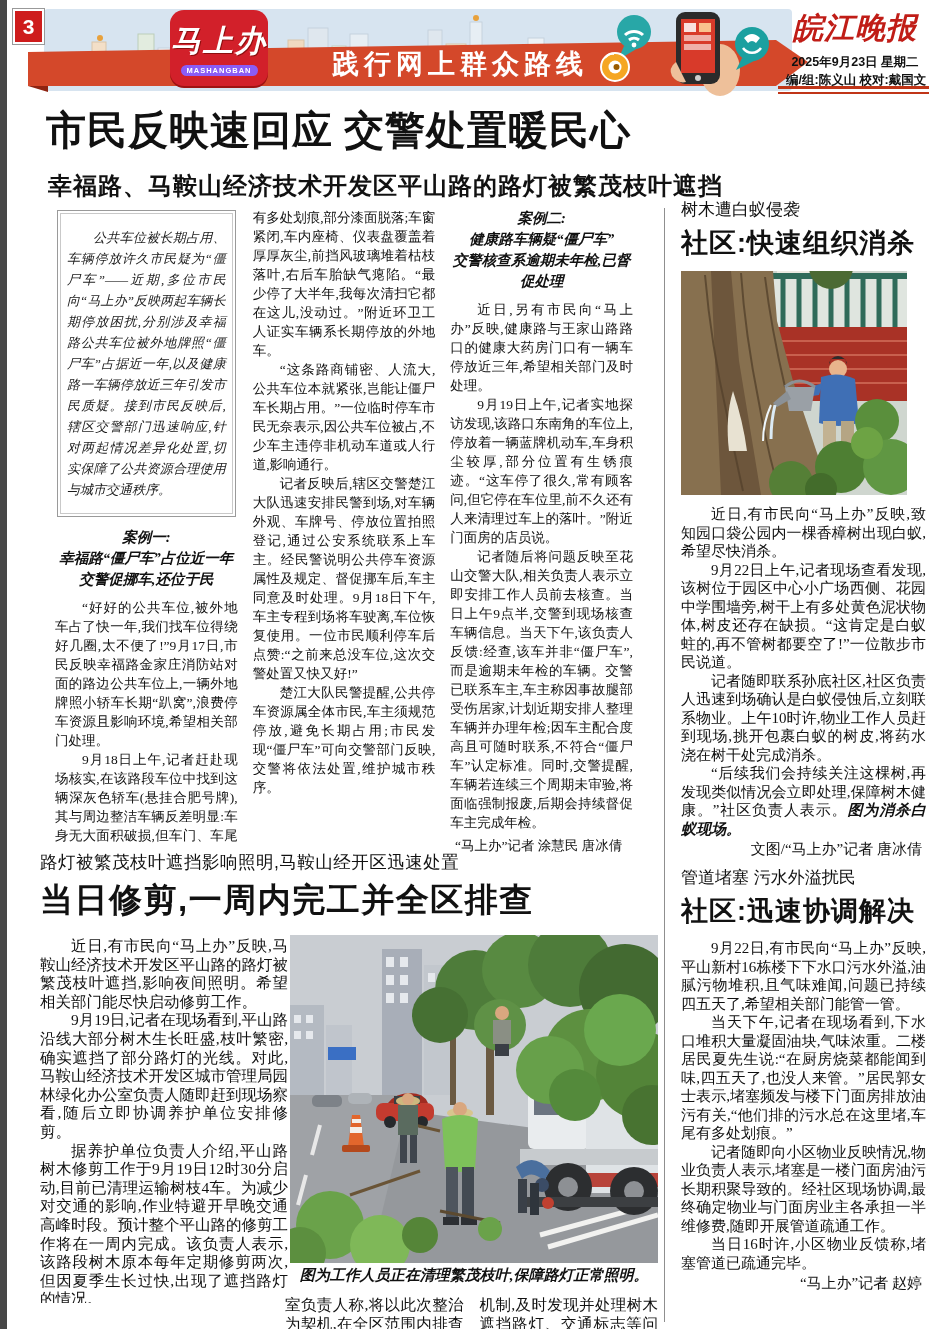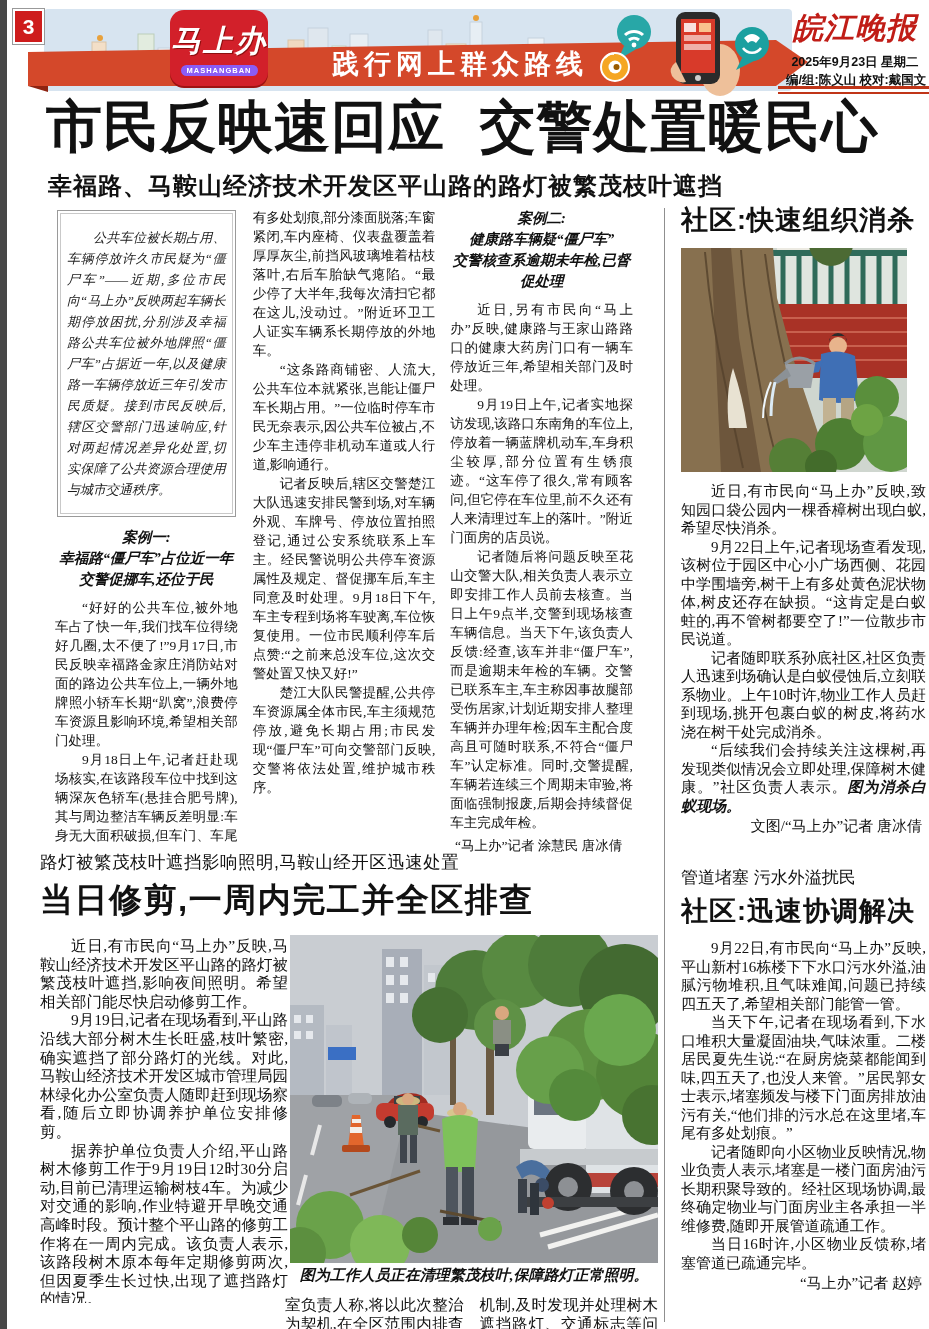--- a/index.html
+++ b/index.html
@@ -17,22 +17,22 @@
   .mob-logo{left:170px;top:10px;width:98px;height:76px;background:#d2202a;border-radius:14px;
             display:flex;flex-direction:column;align-items:center;justify-content:center;box-shadow:0 2px 0 #9e1212;}
   .mob-logo .t{color:#fff;font:italic 900 30px "Liberation Sans",sans-serif;letter-spacing:2px;text-shadow:1px 1px 0 #8c0f0f;}
   .mob-logo .s{margin-top:3px;background:#8b5cf6;color:#fff;font:700 7.5px "Liberation Sans",sans-serif;
                letter-spacing:1px;border-radius:8px;padding:1px 6px;}
   .masthead{left:786px;top:8px;width:138px;text-align:center;}
   .masthead .title{color:#c01d17;font:italic 900 30px "Liberation Serif",serif;letter-spacing:1px;white-space:nowrap;}
   .masthead .date{font:700 12.5px "Liberation Sans",sans-serif;margin-top:5px;white-space:nowrap;}
   .masthead .staff{font:700 12.5px "Liberation Sans",sans-serif;margin-top:1px;white-space:nowrap;}
   
-  .lead-headline{left:46px;top:100px;width:850px;font-weight:900;font-size:56px;line-height:62px;
-                 letter-spacing:1px;white-space:nowrap;font-family:Liberation Mono, monospace;}
+  .lead-headline{left:46px;top:100px;width:850px;font-weight:900;font-size:40px;line-height:62px;
+                 letter-spacing:1px;white-space:nowrap;font-family:Liberation Serif, serif;}
   .lead-subhead{left:48px;top:170px;font:700 24px "Liberation Sans",sans-serif;letter-spacing:1px;white-space:nowrap;}
   
   .top-article{left:55px;top:208px;width:578px;height:650px;column-count:3;column-gap:15px;column-fill:auto;
                font-size:13.5px;line-height:19px;overflow:hidden;text-align:justify;}
   .top-article p{margin:0;text-indent:2em;}
   .intro-box{break-inside:avoid;border:1px solid #9a9a9a;box-shadow:inset 0 0 0 2px #fff,inset 0 0 0 3px #c9c9c9;
              padding:16px 9px;margin:2px 2px 10px 2px;font-style:italic;font-size:13px;line-height:21px;color:#1a1a1a;}
   .intro-box p{text-indent:2em;margin:0;}
   .case-head{break-inside:avoid;text-align:center;font-weight:700;font-size:14.5px;line-height:21px;margin:10px 0 8px;font-style:italic;}
   .byline{text-align:center;padding-right:6px;margin-top:4px;font-size:13.5px;}
@@ -171,20 +171,21 @@
     <p>近日,另有市民向“马上办”反映,健康路与王家山路路口的健康大药房门口有一辆车停放近三年,希望相关部门及时处理。</p>
     <p>9月19日上午,记者实地探访发现,该路口东南角的车位上,停放着一辆蓝牌机动车,车身积尘较厚,部分位置有生锈痕迹。“这车停了很久,常有顾客问,但它停在车位里,前不久还有人来清理过车上的落叶。”附近门面房的店员说。</p>
     <p>记者随后将问题反映至花山交警大队,相关负责人表示立即安排工作人员前去核查。当日上午9点半,交警到现场核查车辆信息。当天下午,该负责人反馈:经查,该车并非“僵尸车”,而是逾期未年检的车辆。交警已联系车主,车主称因事故腿部受伤居家,计划近期安排人整理车辆并办理年检;因车主配合度高且可随时联系,不符合“僵尸车”认定标准。同时,交警提醒,车辆若连续三个周期未审验,将面临强制报废,后期会持续督促车主完成年检。</p>
     <div class="byline">“马上办”记者 涂慧民 唐冰倩</div>
 
   </div>
 
   <div class="abs v-rule"></div>
 
   <div class="abs tree-article">
+    <div class="kicker">树木遭白蚁侵袭</div>
     <div class="sub-headline">社区:快速组织消杀</div>
     <div class="photo-frame">
       <svg width="226" height="224" viewBox="0 0 226 224">
         <rect width="226" height="224" fill="#cfd6cf"></rect>
         <rect x="96" y="0" width="70" height="50" fill="#eceae2"></rect>
         <rect x="150" y="4" width="40" height="22" fill="#f4f2ea"></rect>
 
         <rect x="60" y="6" width="166" height="52" fill="#dfe5df"></rect>
         <g stroke="#2f6b5a" stroke-width="5">
           <line x1="70" y1="6" x2="70" y2="58"></line>

